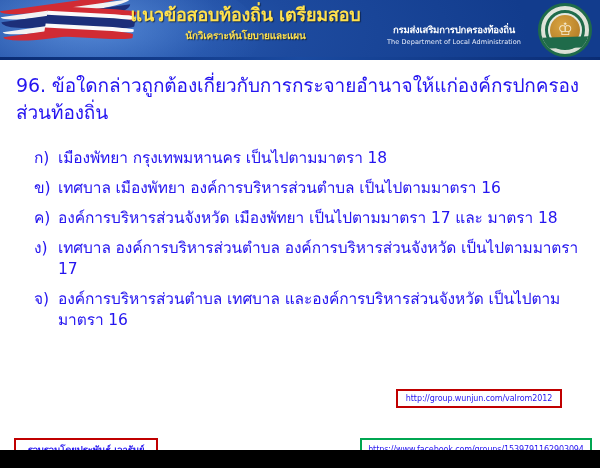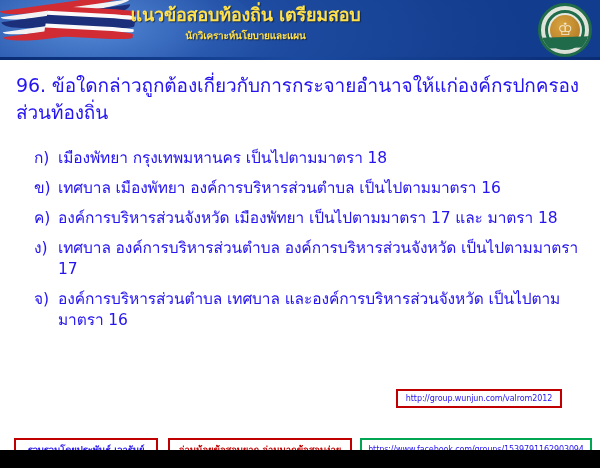--- a/index.html
+++ b/index.html
@@ -297,20 +297,24 @@
       <div class="stripe s3"></div>
       <div class="stripe s4"></div>
       <div class="stripe s5"></div>
     </div>
 
     <div class="banner-titles">
       <div class="banner-title-1">แนวข้อสอบท้องถิ่น เตรียมสอบ</div>
       <div class="banner-title-2">นักวิเคราะห์นโยบายและแผน</div>
     </div>
 
+    <div class="dept-block">
+      <div class="dept-th">กรมส่งเสริมการปกครองท้องถิ่น</div>
+      <div class="dept-en">The Department of Local Administration</div>
+    </div>
 
     <div class="emblem">
       <div class="emblem-ring"></div>
       <div class="emblem-inner"></div>
       <div class="emblem-horse">♔</div>
       <div class="emblem-band"></div>
     </div>
 
     <div class="banner-bottomline"></div>
   </div>
@@ -337,19 +341,18 @@
     <div class="choice">
       <div class="choice-label">จ)</div>
       <div class="choice-body">องค์การบริหารส่วนตำบล เทศบาล และองค์การบริหารส่วนจังหวัด เป็นไปตามมาตรา 16</div>
     </div>
   </div>
 
   <div class="link-box-top">http://group.wunjun.com/valrom2012</div>
 
   <div class="footer-row">
     <div class="fbox fbox-credit">รวบรวมโดยประพันธ์ เวารัมย์</div>
-    <div class="fbox fbox-motto">อ่านน้อยข้อสอบยาก  อ่านมากข้อสอบง่าย</div>
     <div class="fbox fbox-fb">https://www.facebook.com/groups/1539791162903094</div>
   </div>
 
 </div>
 
 <div class="watermark">[1024x767]https://uplc.me/</div>
 
 </body></html>

